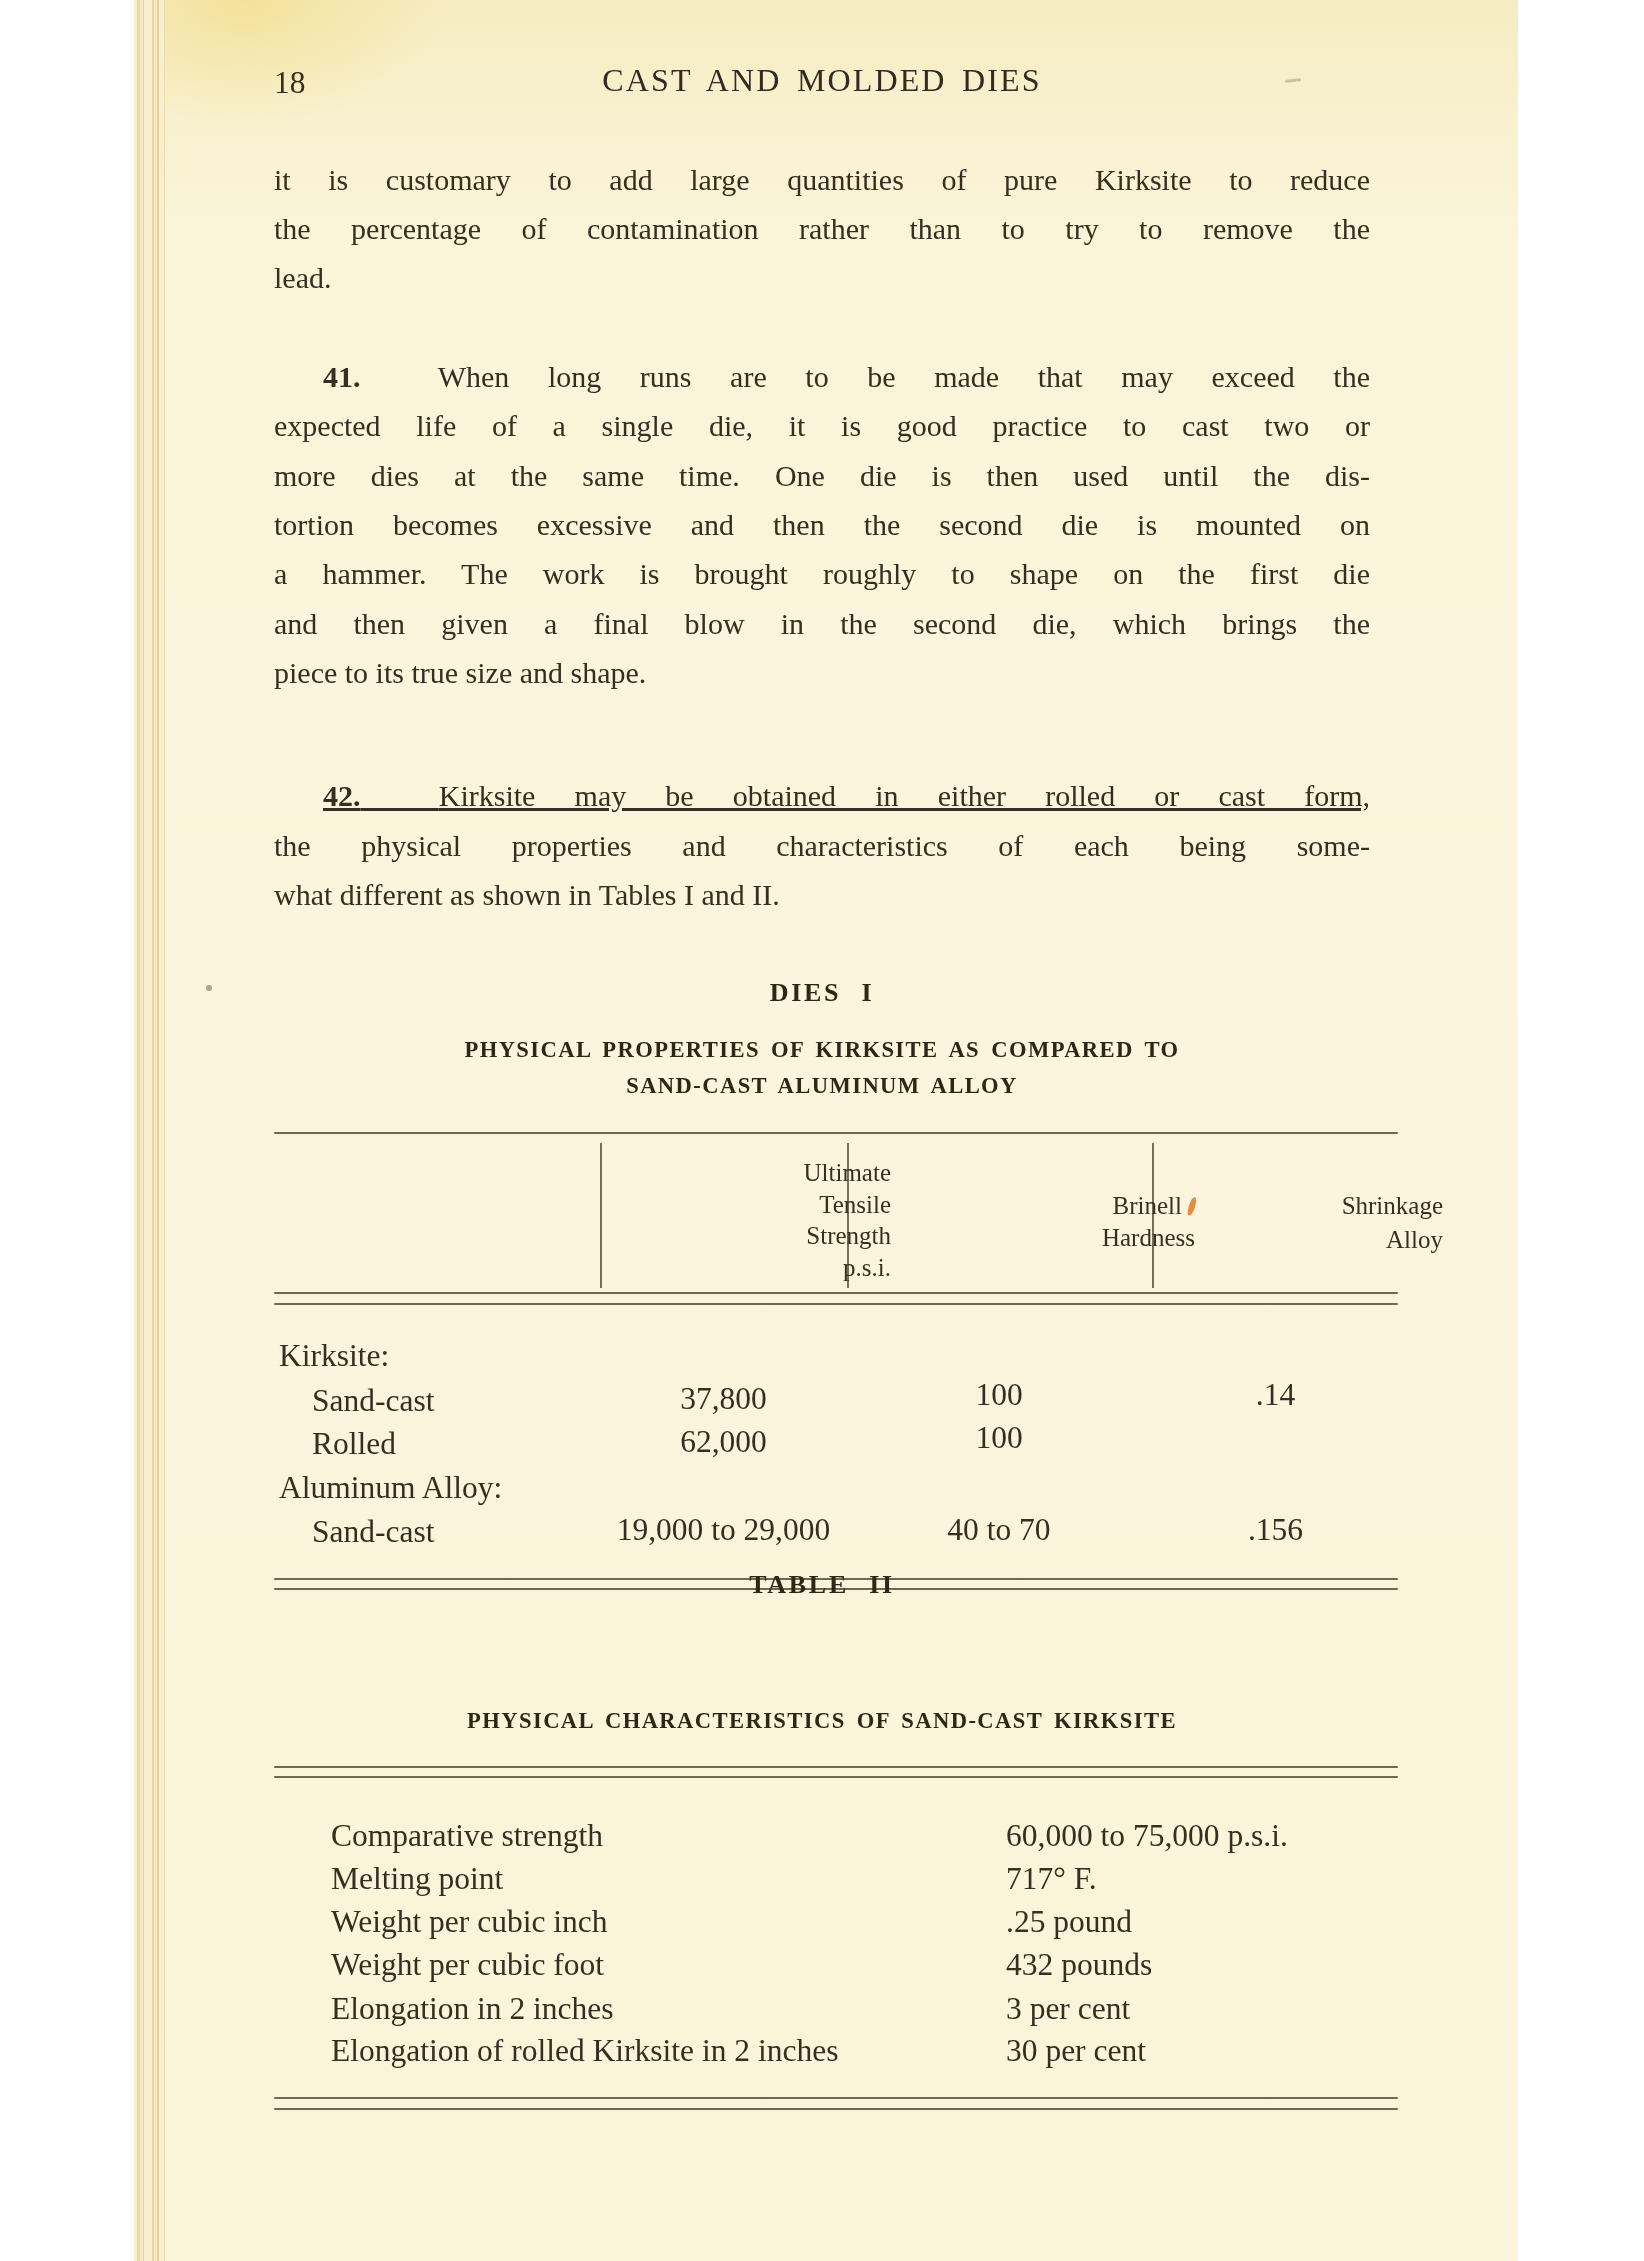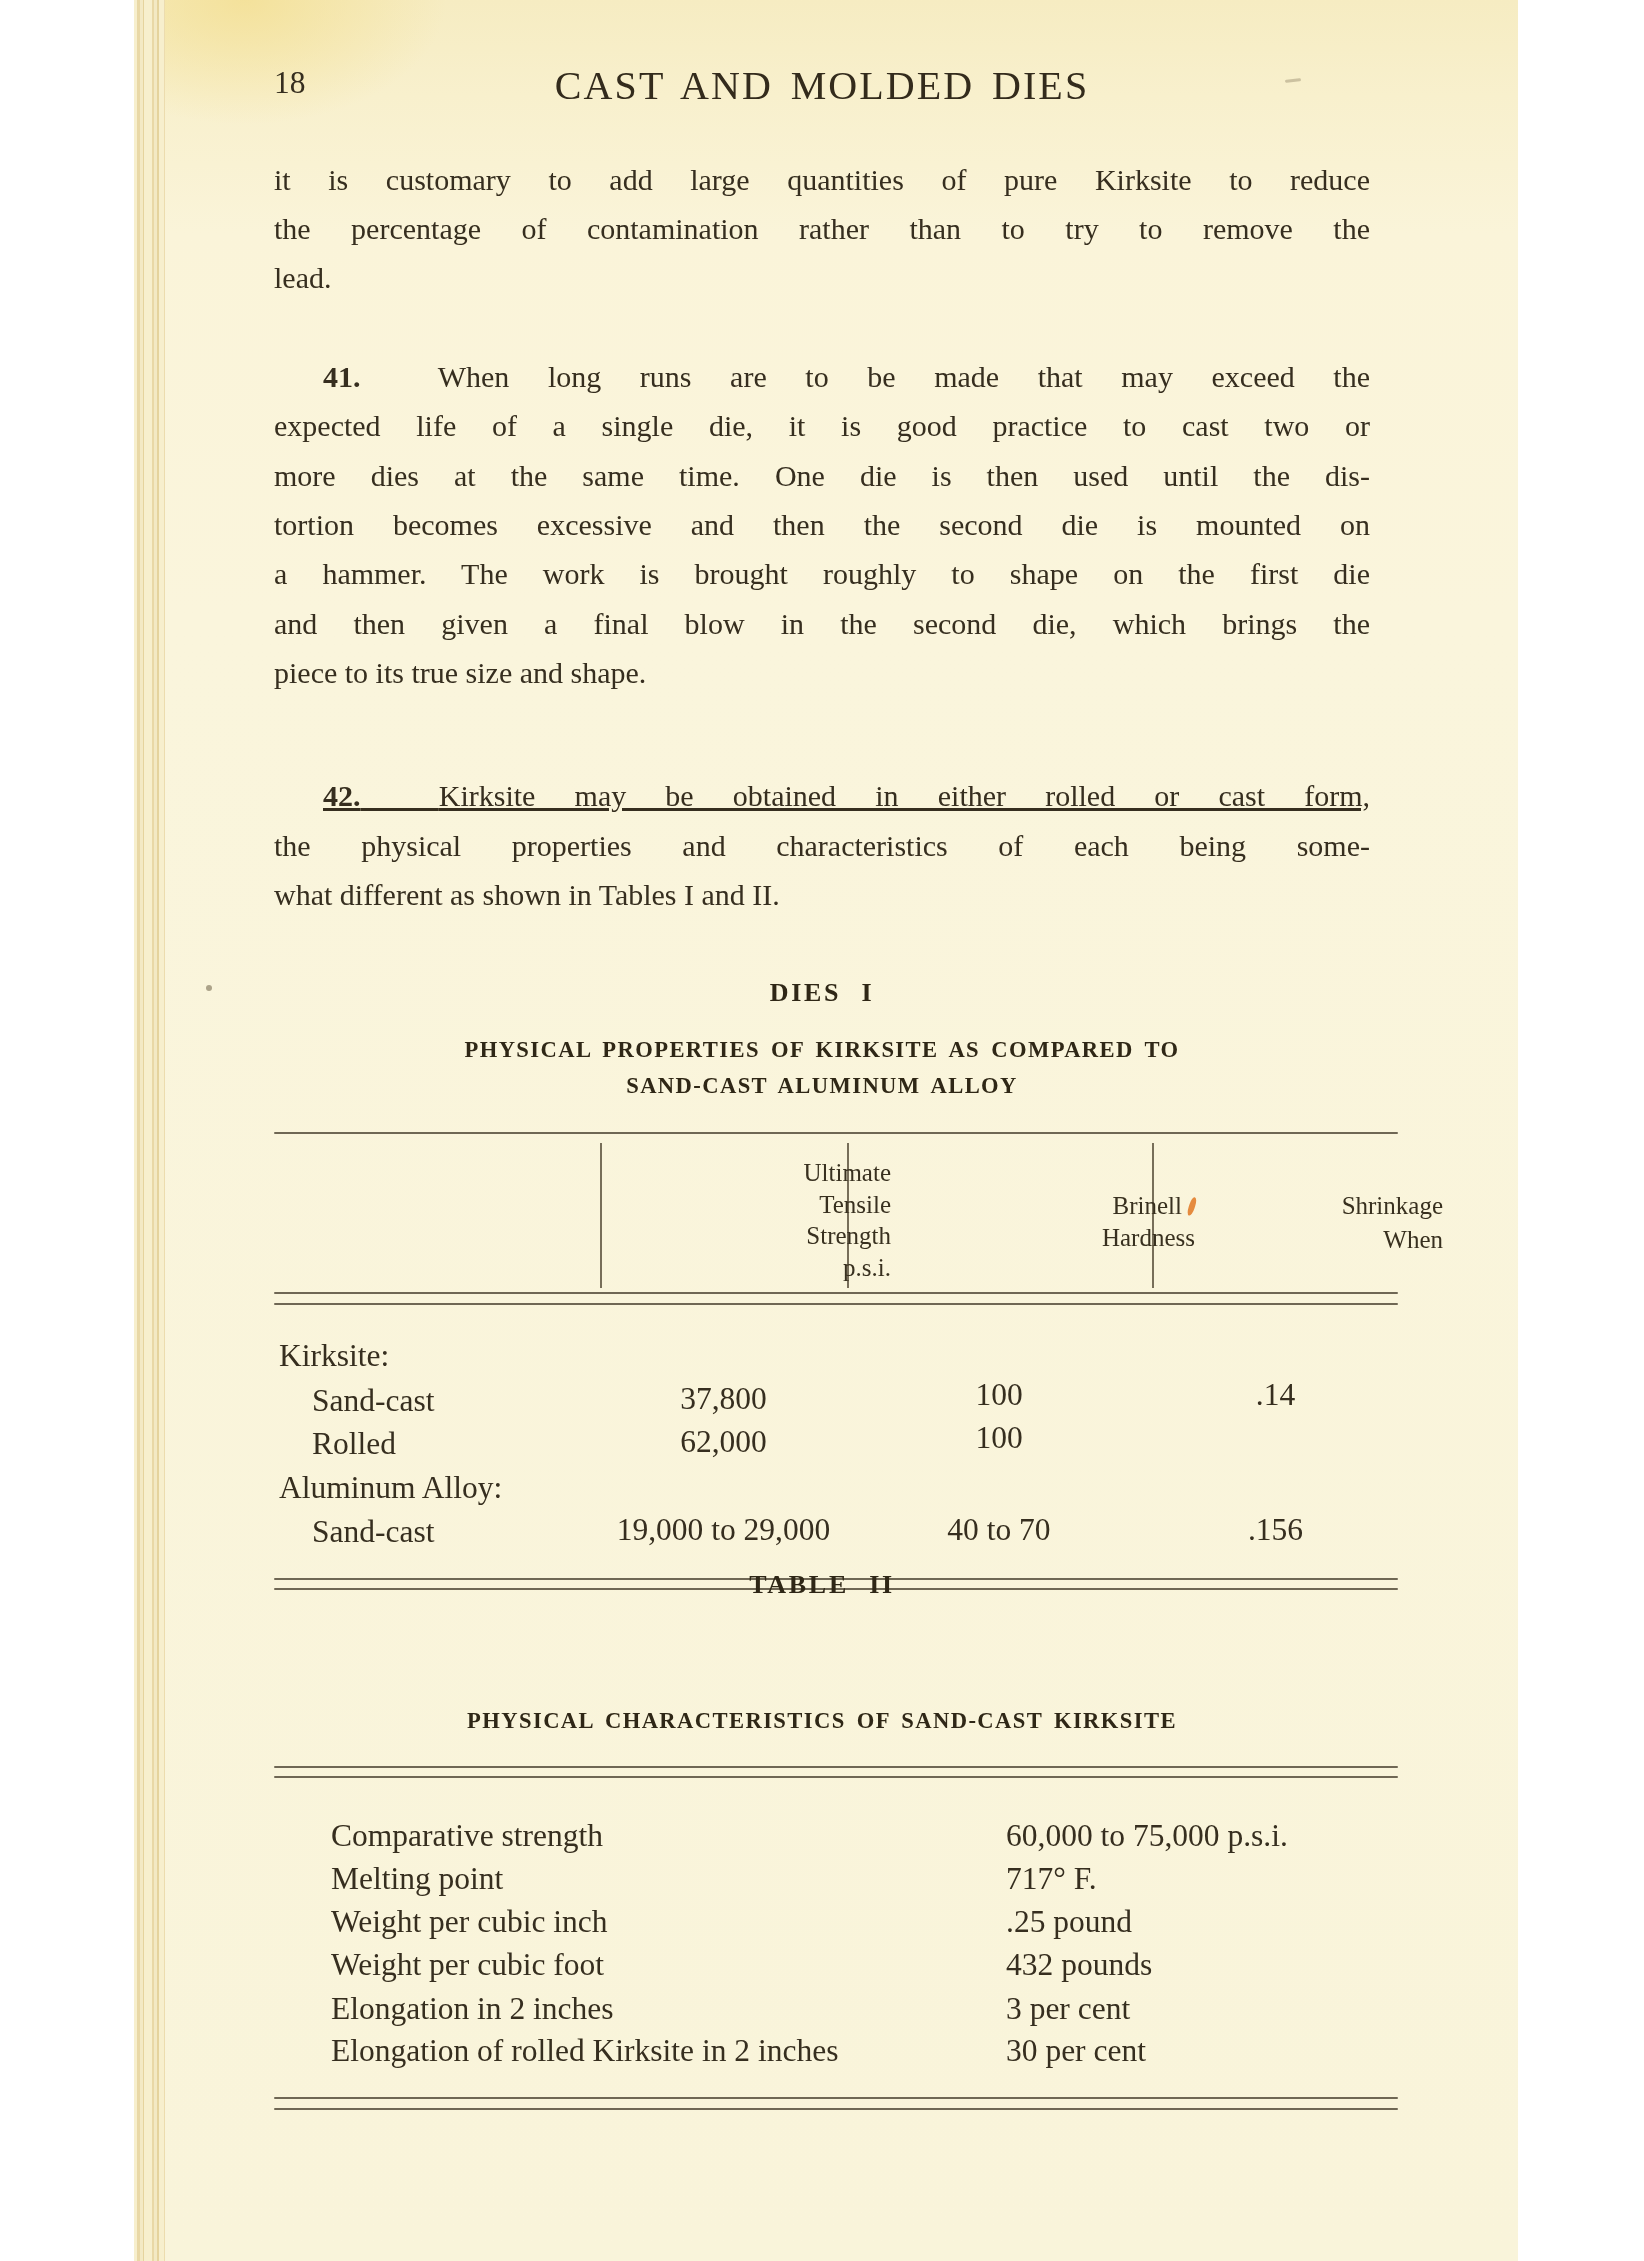--- a/index.html
+++ b/index.html
@@ -23,21 +23,21 @@
       #f7efcd 0 3.4px,#e9d8a6 3.4px 5.5px,#f3e9c4 5.5px 9px,#e5d39d 9px 10.3px,#f7efcd 10.3px 14.4px);
     border-right:1.4px solid #ecdcae;
   }
   .txt{position:absolute;font-size:31.5px;line-height:40px;white-space:nowrap;}
   .pline{position:absolute;left:140px;width:1096px;font-size:30px;line-height:40px;
     text-align:justify;text-align-last:justify;white-space:normal;}
   .pline.last{text-align:left;text-align-last:left;}
   .pline.indent{padding-left:49px;box-sizing:border-box;}
   .bold{font-weight:700;}
   .center{position:absolute;left:140px;width:1096px;text-align:center;}
-  .page-head{font-size:40px;letter-spacing:2.1px;word-spacing:5.5px;color:#332b1c;}
+  .page-head{font-size:32px;letter-spacing:2.1px;word-spacing:5.5px;color:#332b1c;}
   .tbl-title{font-weight:700;font-size:26px;letter-spacing:2.7px;word-spacing:11px;color:#2f2716;}
   .tbl-sub{font-weight:700;font-size:22.6px;letter-spacing:1.4px;word-spacing:4.1px;color:#2f2716;}
   .hrule{position:absolute;left:140px;width:1124px;height:2.7px;background:#4c4332;border-radius:1.4px;opacity:.85;}
   .hrule.thin{height:2.1px;opacity:.8;}
   .vrule{position:absolute;width:2.1px;background:#564c38;opacity:.8;}
   .thead-cell{position:absolute;text-align:right;font-size:25px;line-height:31.5px;color:#38301f;margin-left:44px;}
   .tcell{position:absolute;text-align:center;font-size:31.5px;}
   .pen-mark{display:inline-block;width:6.2px;height:18.5px;background:#e2802c;border-radius:45%;
     transform:rotate(18deg);margin-left:6.9px;vertical-align:-1.4px;opacity:.9;}
   .speck{position:absolute;width:6.2px;height:6.2px;border-radius:50%;background:#6b5f46;opacity:.55;}
@@ -85,21 +85,21 @@
     <div>Tensile</div>
     <div>Strength</div>
     <div>p.s.i.</div>
   </div>
   <div class="thead-cell" style="left:713px;top:1190px;width:304px;">
     <div><span>Brinell</span><span class="pen-mark"></span></div>
     <div>Hardness</div>
   </div>
   <div class="thead-cell" style="left:1018px;top:1190px;width:247px;">
     <div>Shrinkage</div>
-    <div style="line-height:36px;">When</div>
+    <div style="line-height:36px;">Alloy</div>
   </div>
 
   <div class="hrule thin" style="top:1292px;"></div>
   <div class="hrule thin" style="top:1303px;"></div>
 
   <div>
     <div class="txt" style="left:145px;top:1336px;">Kirksite:</div>
   </div>
   <div>
     <div class="txt" style="left:178px;top:1381px;">Sand-cast</div>

